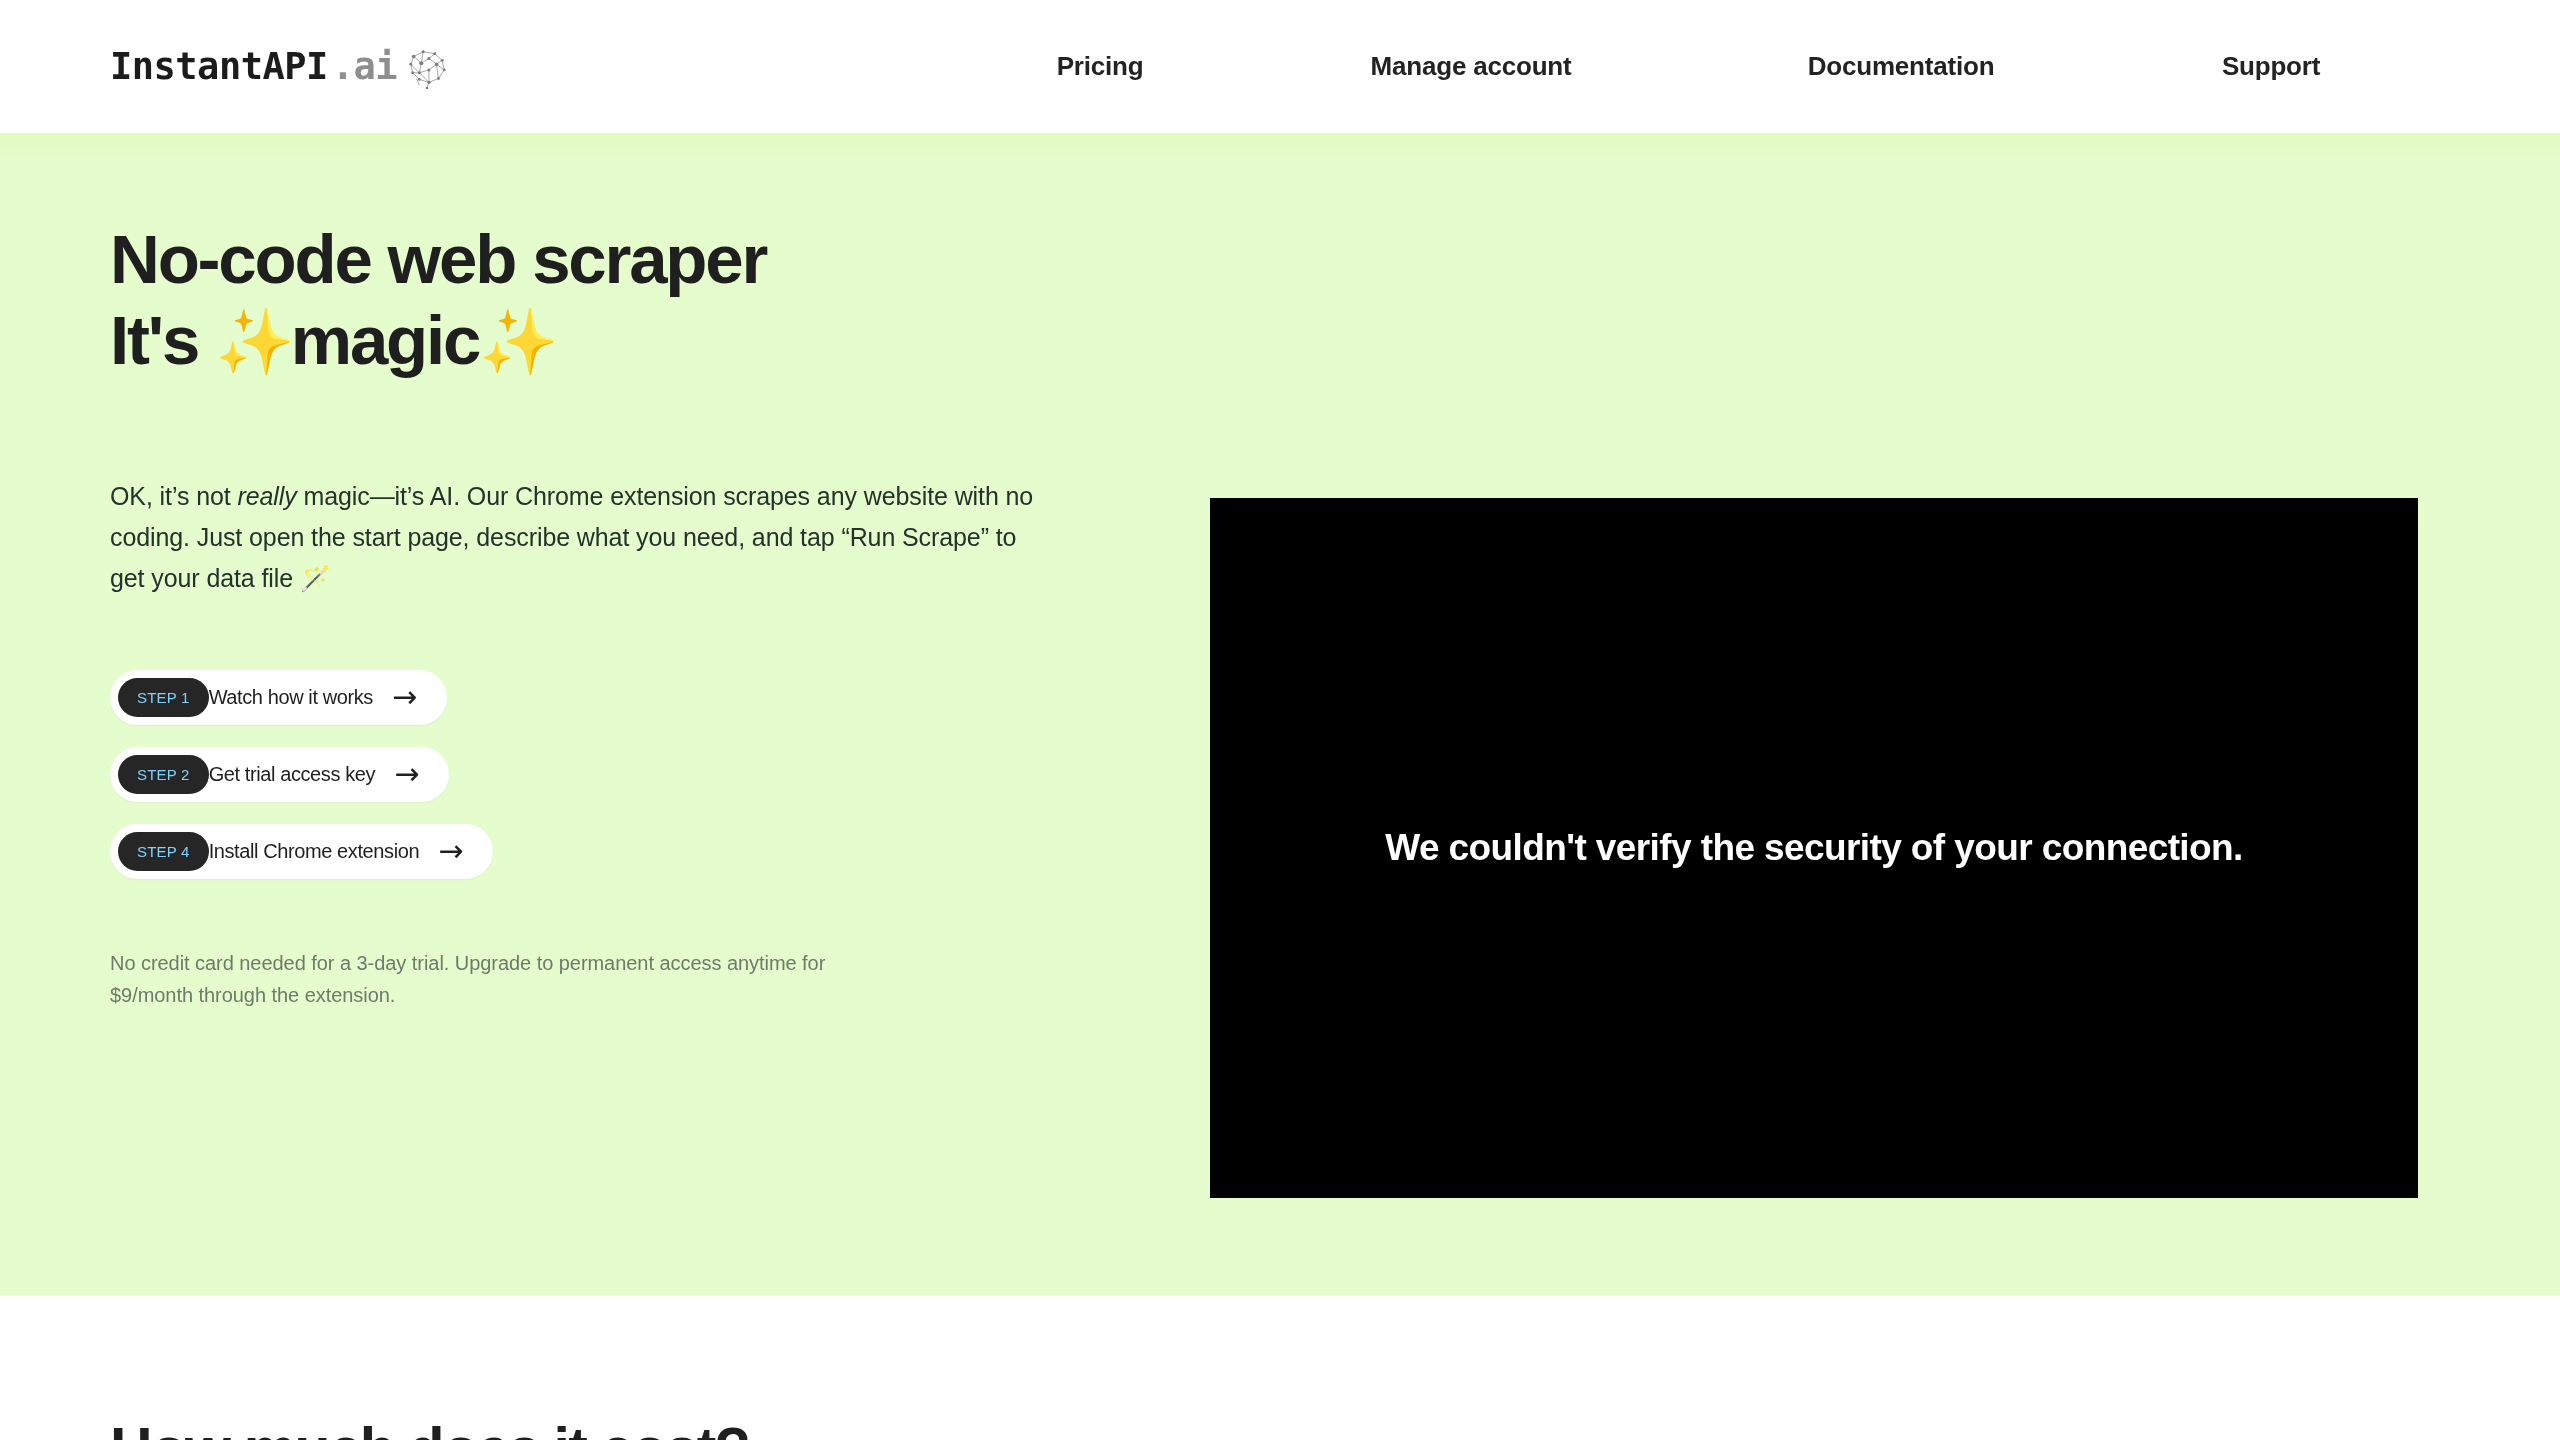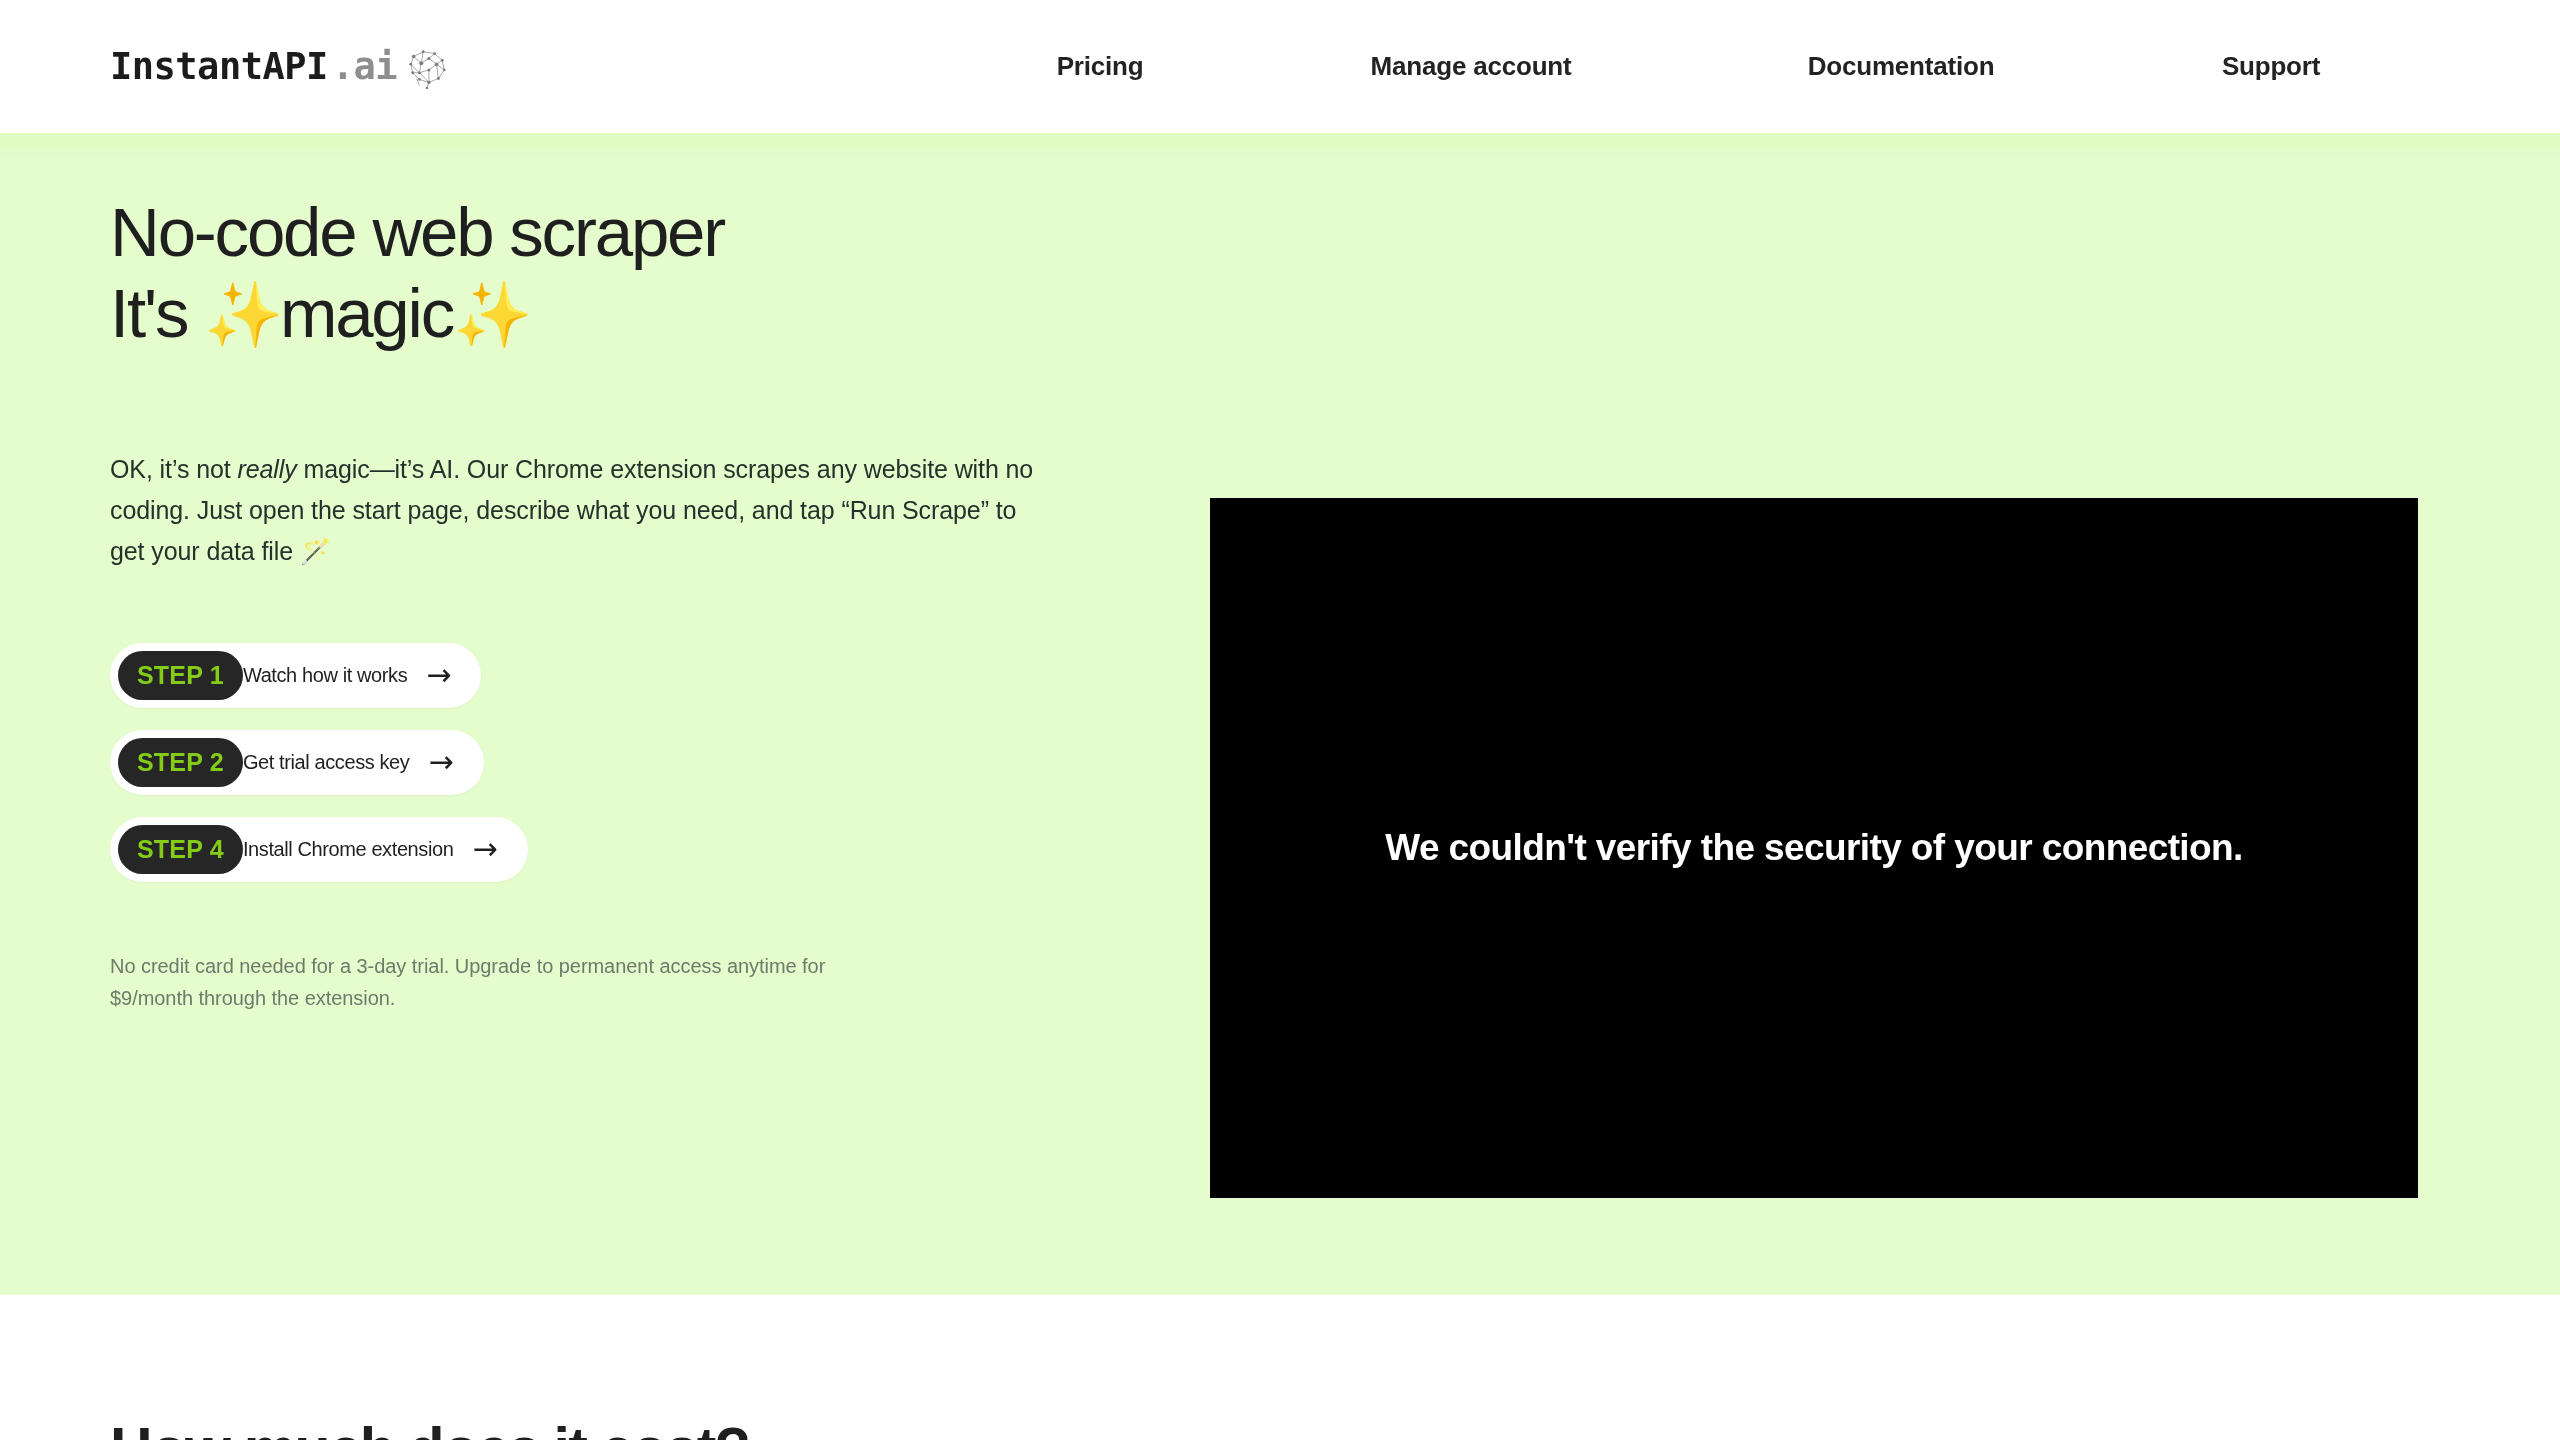--- a/index.html
+++ b/index.html
@@ -103,23 +103,23 @@
   }
 
   .hero-left {
     position: absolute;
     left: 110px;
     top: 0;
     width: 1040px;
   }
 
   .hero-title {
-    margin-top: 60px;
+    margin-top: 87px;
     font-size: 69px;
-    font-weight: 400;
+    font-weight: 700;
     color: #1f1f1f;
     line-height: 1.17;
     letter-spacing: -2.2px;
     white-space: nowrap;
   }
   .hero-title .line2 { display: block; }
   .sparkle {
     font-family: "DejaVu Sans", sans-serif;
     color: #f5c132;
     font-size: 64px;
@@ -153,23 +153,23 @@
     align-items: center;
     background: #ffffff;
     border-radius: 44px;
     padding: 8px 30px 8px 8px;
     text-decoration: none;
     box-shadow: 0 1px 2px rgba(0,0,0,0.04);
     white-space: nowrap;
   }
   .step-badge {
     background: #262626;
-    color: #84cc16;
-    font-size: 25px;
-    font-weight: 700;
+    color: #7dd3fc;
+    font-size: 15px;
+    font-weight: 400;
     letter-spacing: 0.2px;
     border-radius: 30px;
     padding: 12px 19px;
     line-height: 1;
   }
   .step-label {
     font-size: 20px;
     color: #1f1f1f;
     letter-spacing: -0.4px;
     line-height: 1;

